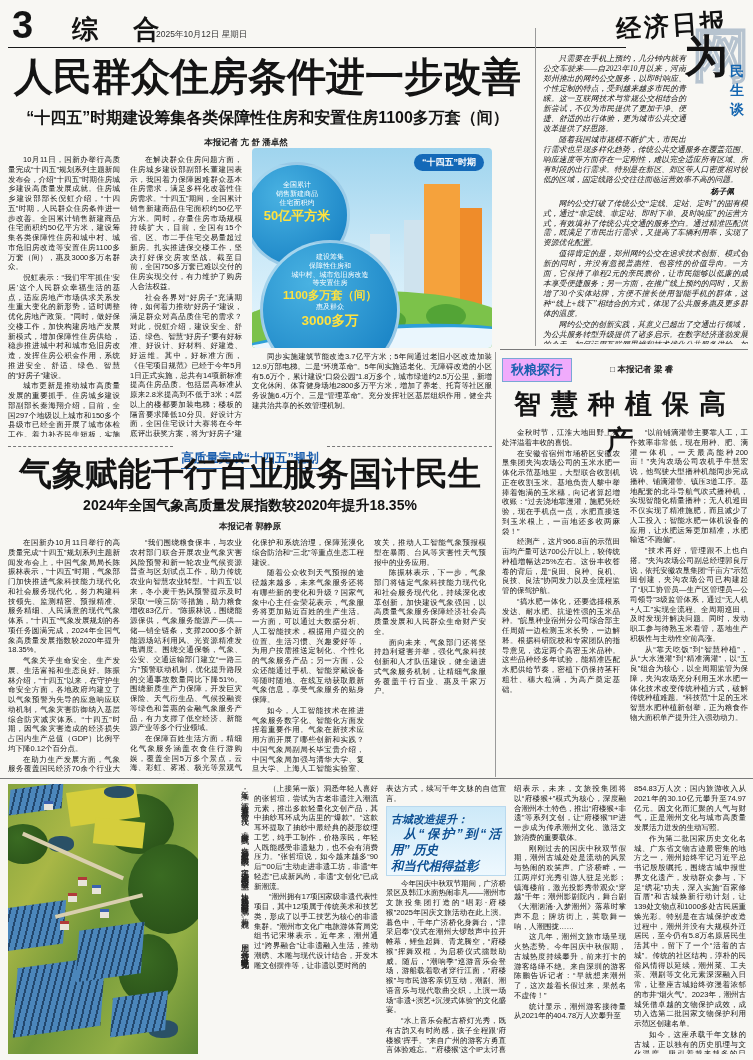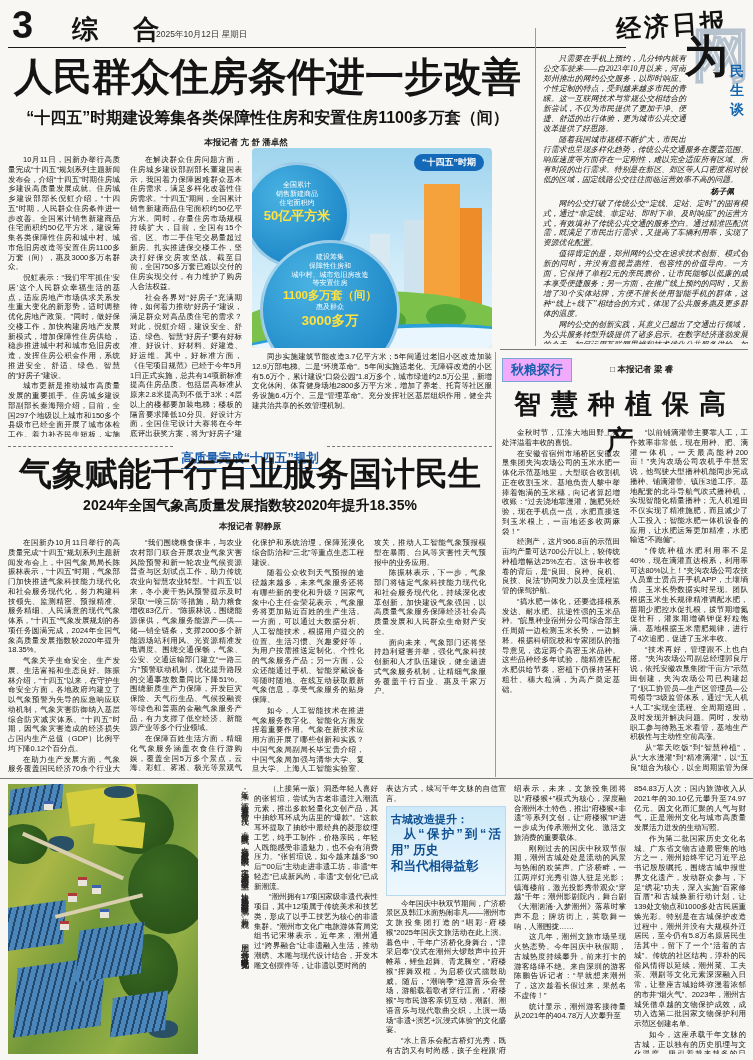--- a/index.html
+++ b/index.html
@@ -65,21 +65,21 @@
            repeating-linear-gradient(90deg, rgba(255,255,255,.8) 0 2px, transparent 2px 7px); }
   .hill { position:absolute; background:#7cc24a; border-radius:50%; }
   .bush { position:absolute; background:#53a436; border-radius:50%; }
   .ribbon { position:absolute; background:#eaf6fd; border-top:4px solid #2d9fd8;
             border-radius:50%; }
   
   .caption { writing-mode:vertical-rl; font-size:8px; line-height:1.6;
              letter-spacing:1px; color:#222; }
   .caption .credit { font-weight:bold; margin-top:10px; }
   .city-box { background:linear-gradient(180deg,#cde9f8,#eef8fe); border:1px solid #b9d9ee;
-              padding:5px 4px 20px; margin:2px 0 3px; color:#0d4f92; }
+              padding:5px 4px 0; margin:2px 0 3px; color:#0d4f92;font-style:italic; }
   .city-box .t1 { font-size:11px; font-weight:900; }
   .city-box .t2 { font-size:12.5px; font-weight:900; text-indent:1em; }
   .city-box .t3 { font-size:12.5px; font-weight:900; }
   
   .photo { background:linear-gradient(120deg,#86a43e,#a9b746 25%,#6f9639 50%,#93af45 75%,#5c8733);
            overflow:hidden; }
   .tree { position:absolute; border-radius:50%;
           background:radial-gradient(circle at 40% 35%, #3a6b22, #274d17); }
   .fieldp { position:absolute; background:#d5ce3c; }
   .pond { position:absolute; background:#2a5066; border-radius:45%; }
@@ -182,21 +182,20 @@
 </div>
 <div class="abs ctr a-head" style="left:500px;top:386px;width:250px">智慧种植保高产</div>
 <div class="col" style="left:502px;top:428px;width:118px;height:345px">
     <p>金秋时节，江淮大地田野上处处洋溢着丰收的喜悦。</p>
     <p>在安徽省宿州市埇桥区安徽农垦集团夹沟农场公司的玉米水肥一体化示范基地里，大型联合收割机正在收割玉米。基地负责人黎中举捧着饱满的玉米穗，向记者算起增收账：“过去浇地靠漫灌，施肥凭经验，现在手机点一点，水肥直接送到玉米根上，一亩地还多收两麻袋！”</p>
     <p>经测产，这片966.8亩的示范田亩均产量可达700公斤以上，较传统种植增幅达25%左右。这份丰收答卷的背后，是“良田、良种、良机、良技、良法”协同发力以及全流程监管的保驾护航。</p>
     <p>“搞水肥一体化，还要选择根系发达、耐水肥、抗逆性强的玉米品种。”皖垦种业宿州分公司综合部主任周婧一边检测玉米长势，一边解释。根据科研院校和专家团队的指导意见，选定两个高密玉米品种。这些品种经多年试验，能精准匹配水肥供给节奏，密植下仍保持茎秆粗壮、穗大粒满，为高产奠定基础。</p>
   </div>
 <div class="col" style="left:630px;top:428px;width:118px;height:345px">
     <p>“以前铺滴灌带主要靠人工，工作效率非常低，现在用种、肥、滴灌一体机，一天最高能种200亩！”夹沟农场公司农机手牛慧宏说，他驾驶大型播种机能同步完成播种、铺滴灌带、镇压3道工序。基地配套的北斗导航气吹式播种机，实现智能化精量播种；无人机巡田不仅实现了精准施肥，而且减少了人工投入；智能水肥一体机设备的应用，让水肥运筹更加精准，水肥输送“不跑偏”。</p>
-    <p>“传统种植水肥利用率不足40%，现在滴灌直达根系，利用率可达80%以上！”夹沟农场公司农技人员童士贤点开手机APP，土壤墒情、玉米长势数据实时呈现。团队根据玉米生长规律精准调配水肥，苗期少肥控水促扎根，拔节期增氮促壮秆，灌浆期增磷钾促籽粒饱满。基地根据玉米需肥规律，进行了4次追肥，促进了玉米丰收。</p>
     <p>“技术再好，管理跟不上也白搭。”夹沟农场公司副总经理郭良厅说，依托安徽农垦集团“千亩方”示范田创建，夹沟农场公司已构建起了“职工协管员—生产区管理员—公司领导”3级监管体系，通过“无人机+人工”实现全流程、全周期巡田，及时发现并解决问题。同时，发动职工参与待熟玉米看管，基地生产积极性与主动性空前高涨。</p>
     <p>从“靠天吃饭”到“智慧种植”，从“大水漫灌”到“精准滴灌”，以“五良”组合为核心，以全周期监管为保障，夹沟农场充分利用玉米水肥一体化技术改变传统种植方式，破解传统种植难题。“科技范”十足的玉米智慧水肥种植新创举，正为粮食作物大面积单产提升注入强劲动力。</p>
   </div>
 
 <div class="abs banner-wrap" style="left:8px;top:438px;width:484px">
   <div class="banner-dash"></div>
   <div class="banner-text">高质量完成“十四五”规划</div>
   <div class="banner-dash"></div>
 </div>
 <div class="abs ctr w-head" style="left:0;top:452px;width:500px">气象赋能千行百业服务国计民生</div>

